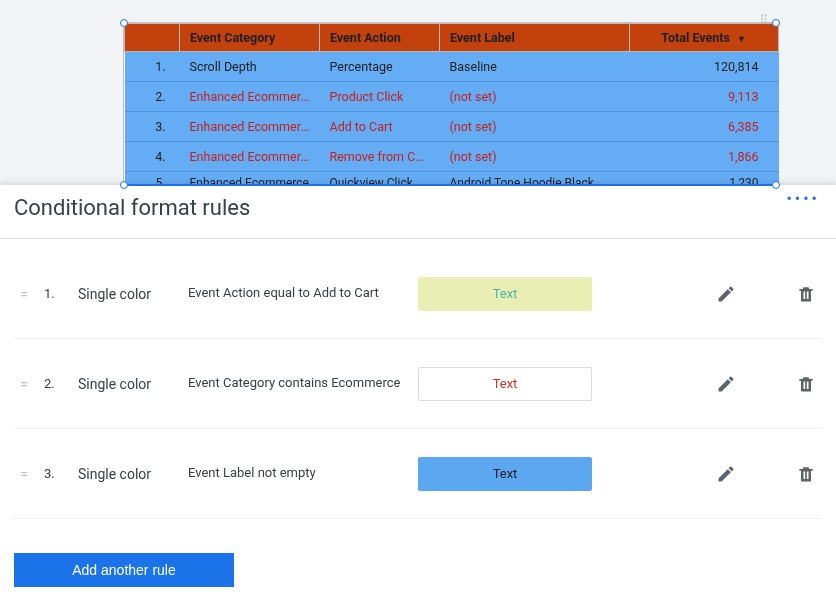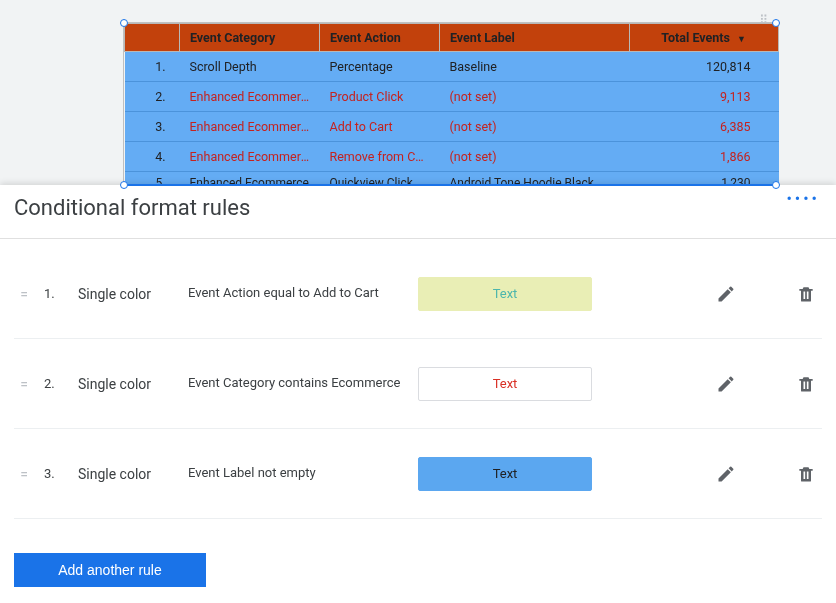--- a/index.html
+++ b/index.html
@@ -80,21 +80,21 @@
       text-align: right;
       padding-right: 14px;
       width: 55px;
     }
     .col-idx   { width: 55px; }
     .col-cat   { width: 140px; }
     .col-act   { width: 120px; margin-top: 20px; }
     .col-lbl   { width: 190px; }
     .col-tot   { width: 149px; text-align: right !important; }
     .data-table thead th.col-tot { padding-right: 32px; }
-    .data-table tbody td.col-tot { text-align: right; padding-right: 28px; }
+    .data-table tbody td.col-tot { text-align: right; padding-right: 20px; }
     .sort-caret {
       display: inline-block;
       margin-left: 4px;
       font-size: 9px;
       vertical-align: middle;
     }
     .hit-red td.cell-text { color: #c5221f; }
     .hit-red td.col-tot   { color: #c5221f; }
     .partial-row td {
       height: 20px;
@@ -179,21 +179,21 @@
       width: 32px; height: 32px;
       display: flex; align-items: center; justify-content: center;
       cursor: pointer;
       color: #5f6368;
     }
     .icon-btn svg { width: 20px; height: 20px; }
     .icon-gap { width: 28px; }
 
     .add-btn {
       margin: 34px 0 0 14px;
-      width: 192px;
+      width: 220px;
       height: 34px;
       background: #1a73e8;
       color: #fff;
       border: none;
       font-size: 14px;
       font-weight: 500;
       cursor: pointer;
     }
   </style>
 </head>

